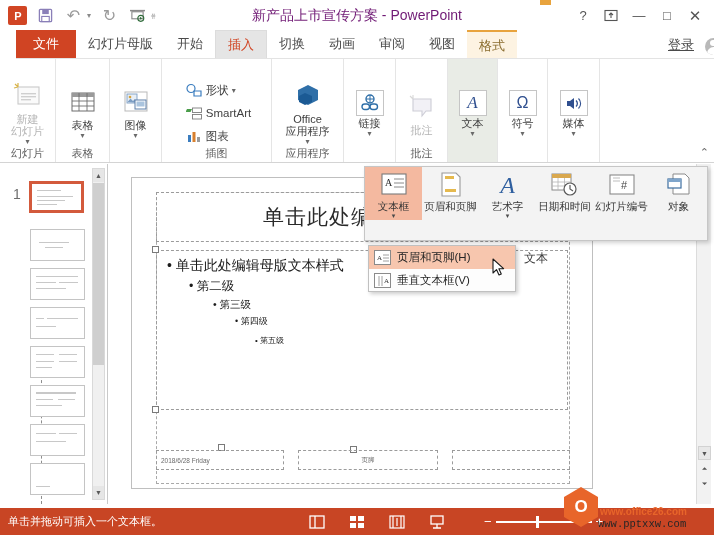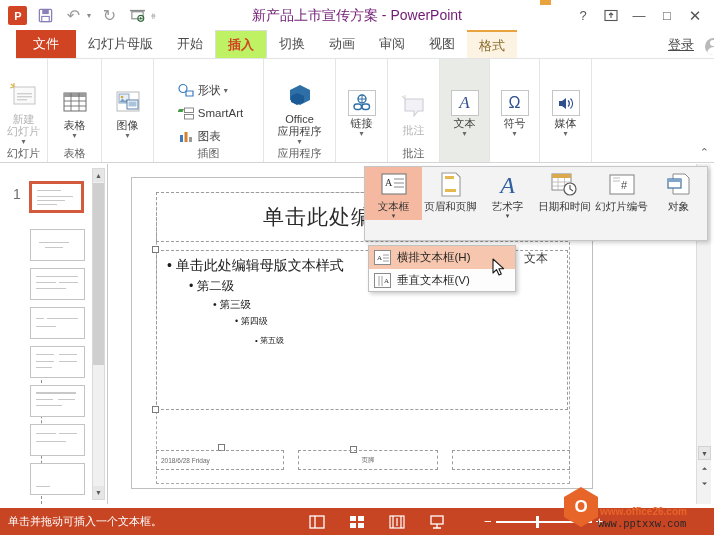--- a/index.html
+++ b/index.html
@@ -64,23 +64,23 @@
     border-bottom: 1px solid #e3e3e3;
   }
   .tab {
     height: 28px; line-height: 28px; padding: 0 12px;
     font-size: 13px; color: #4a4a4a; white-space: nowrap;
   }
   .tab.file {
     background: #d04423; color: #ffffff; padding: 0 17px; height: 28px;
   }
   .tab.active {
-    background: #bef264; color: #d04423;
+    background: #e5e5e5; color: #d04423;
     border-left: 1px solid #dcdcdc; border-right: 1px solid #dcdcdc;
-    border-top: 1px solid #dcdcdc; position: relative; z-index: 3; font-weight: bold;
+    border-top: 1px solid #dcdcdc; position: relative; z-index: 3;
   }
   .tab.contextual {
     background: #fdf3e2; color: #8a6d2f; border-top: 2px solid #e8a33d;
   }
   .signin {
     position: absolute; right: 36px; top: 5px;
     font-size: 13px; color: #4a4a4a; text-decoration: underline;
   }
   .avatar-btn {
     position: absolute; right: 4px; top: 3px; width: 26px; height: 24px;
@@ -391,21 +391,21 @@
     <div class="tab">视图</div>
     <div class="tab contextual">格式</div>
     <div class="signin">登录</div>
     <div class="avatar-btn">
       <div class="avatar-circ"></div>
     </div>
   </div>
 
   <div class="ribbon">
 
-    <div class="rgroup" style="width:48px;">
+    <div class="rgroup" style="width:56px;">
       <div class="rgbody">
         <div class="bigbtn dim">
           <div class="bico">
             <svg width="30" height="28" viewBox="0 0 30 28">
               <rect x="5" y="4" width="21" height="17" fill="#fafafa" stroke="#c9c9c9" stroke-width="1.1"></rect>
               <rect x="8" y="10" width="15" height="1.4" fill="#cfcfcf"></rect>
               <rect x="8" y="13" width="15" height="1.4" fill="#cfcfcf"></rect>
               <rect x="8" y="16" width="10" height="1.4" fill="#cfcfcf"></rect>
               <path d="M5 4 l-3-3 M5 4 l0-4 M5 4 l-4 1" stroke="#d8b44a" stroke-width="1.2"></path>
             </svg>
@@ -751,21 +751,21 @@
   <div class="grp-txtlabel">文本</div>
 
   <div class="submenu">
     <div class="mitem hl">
       <span class="mico">
         <svg width="14" height="12" viewBox="0 0 14 12">
           <text x="1" y="8" font-size="7" font-family="Liberation Serif, serif" fill="#333">A</text>
           <path d="M7 3 h6 M7 6 h6 M7 9 h6" stroke="#888" stroke-width=".8"></path>
         </svg>
       </span>
-      <span>横排文本框(H)</span>
+      <span>页眉和页脚(H)</span>
     </div>
     <div class="mitem">
       <span class="mico">
         <svg width="14" height="12" viewBox="0 0 14 12">
           <path d="M3 1 v10 M6 1 v10" stroke="#888" stroke-width=".8"></path>
           <text x="8" y="8" font-size="7" font-family="Liberation Serif, serif" fill="#333">A</text>
         </svg>
       </span>
       <span>垂直文本框(V)</span>
     </div>

